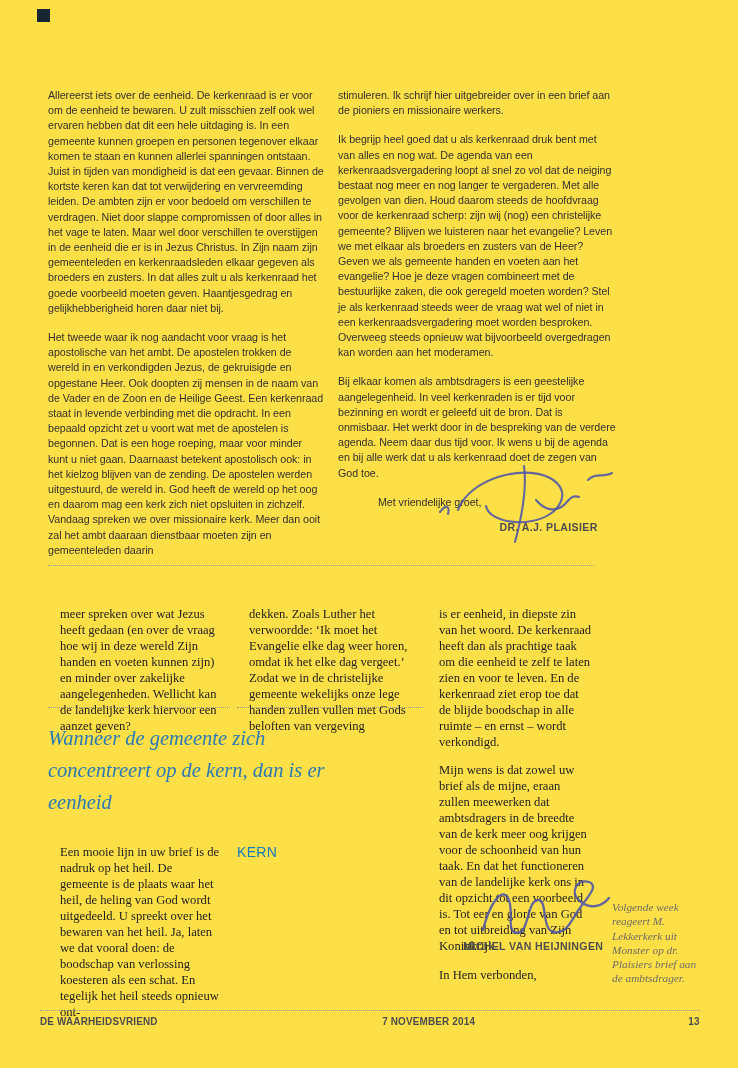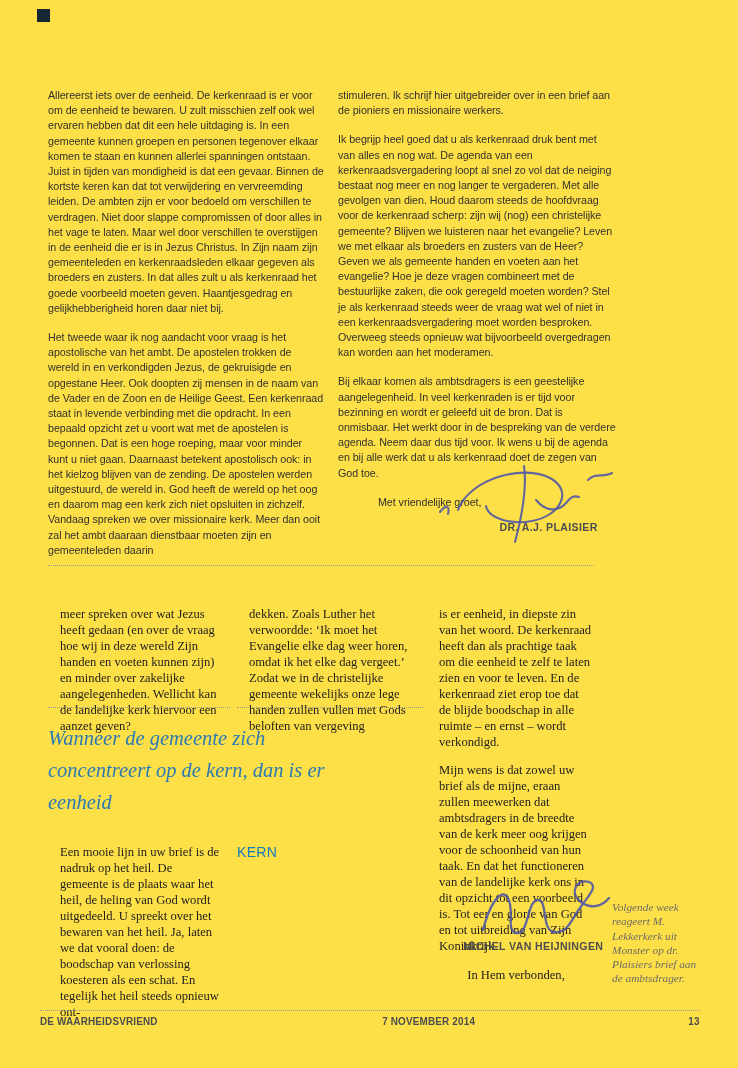--- a/index.html
+++ b/index.html
@@ -42,21 +42,21 @@
   .rule-col1{left:48px;top:707px;width:182px;}
   .rule-col2{left:237px;top:707px;width:186px;}
   .rule-footer{left:40px;top:1010px;width:660px;}
   
   .art-col{
     position:absolute;
     font-family:"Liberation Serif","DejaVu Serif",serif;
     font-size:12.6px;line-height:16px;color:#242120;
   }
   .art-col p{margin:12px;}
-  .art-col p + p.spaced{margin-top:13px;text-align:center;}
+  .art-col p + p.spaced{margin-top:13px;}
   .a-c1p1{left:48px;top:594px;width:184px;}
   .a-c1p2{left:48px;top:832px;width:186px;}
   .a-c2p1{left:237px;top:594px;width:188px;}
   .a-c2p2{left:237px;top:832px;width:188px;}
   .a-c3{left:427px;top:594px;width:178px;}
   .pull-quote{
     position:absolute;left:48px;top:722px;width:300px;
     font-family:"Liberation Serif","DejaVu Serif",serif;
     font-style:italic;font-size:20.5px;line-height:32px;
     color:#2b7ab3;

